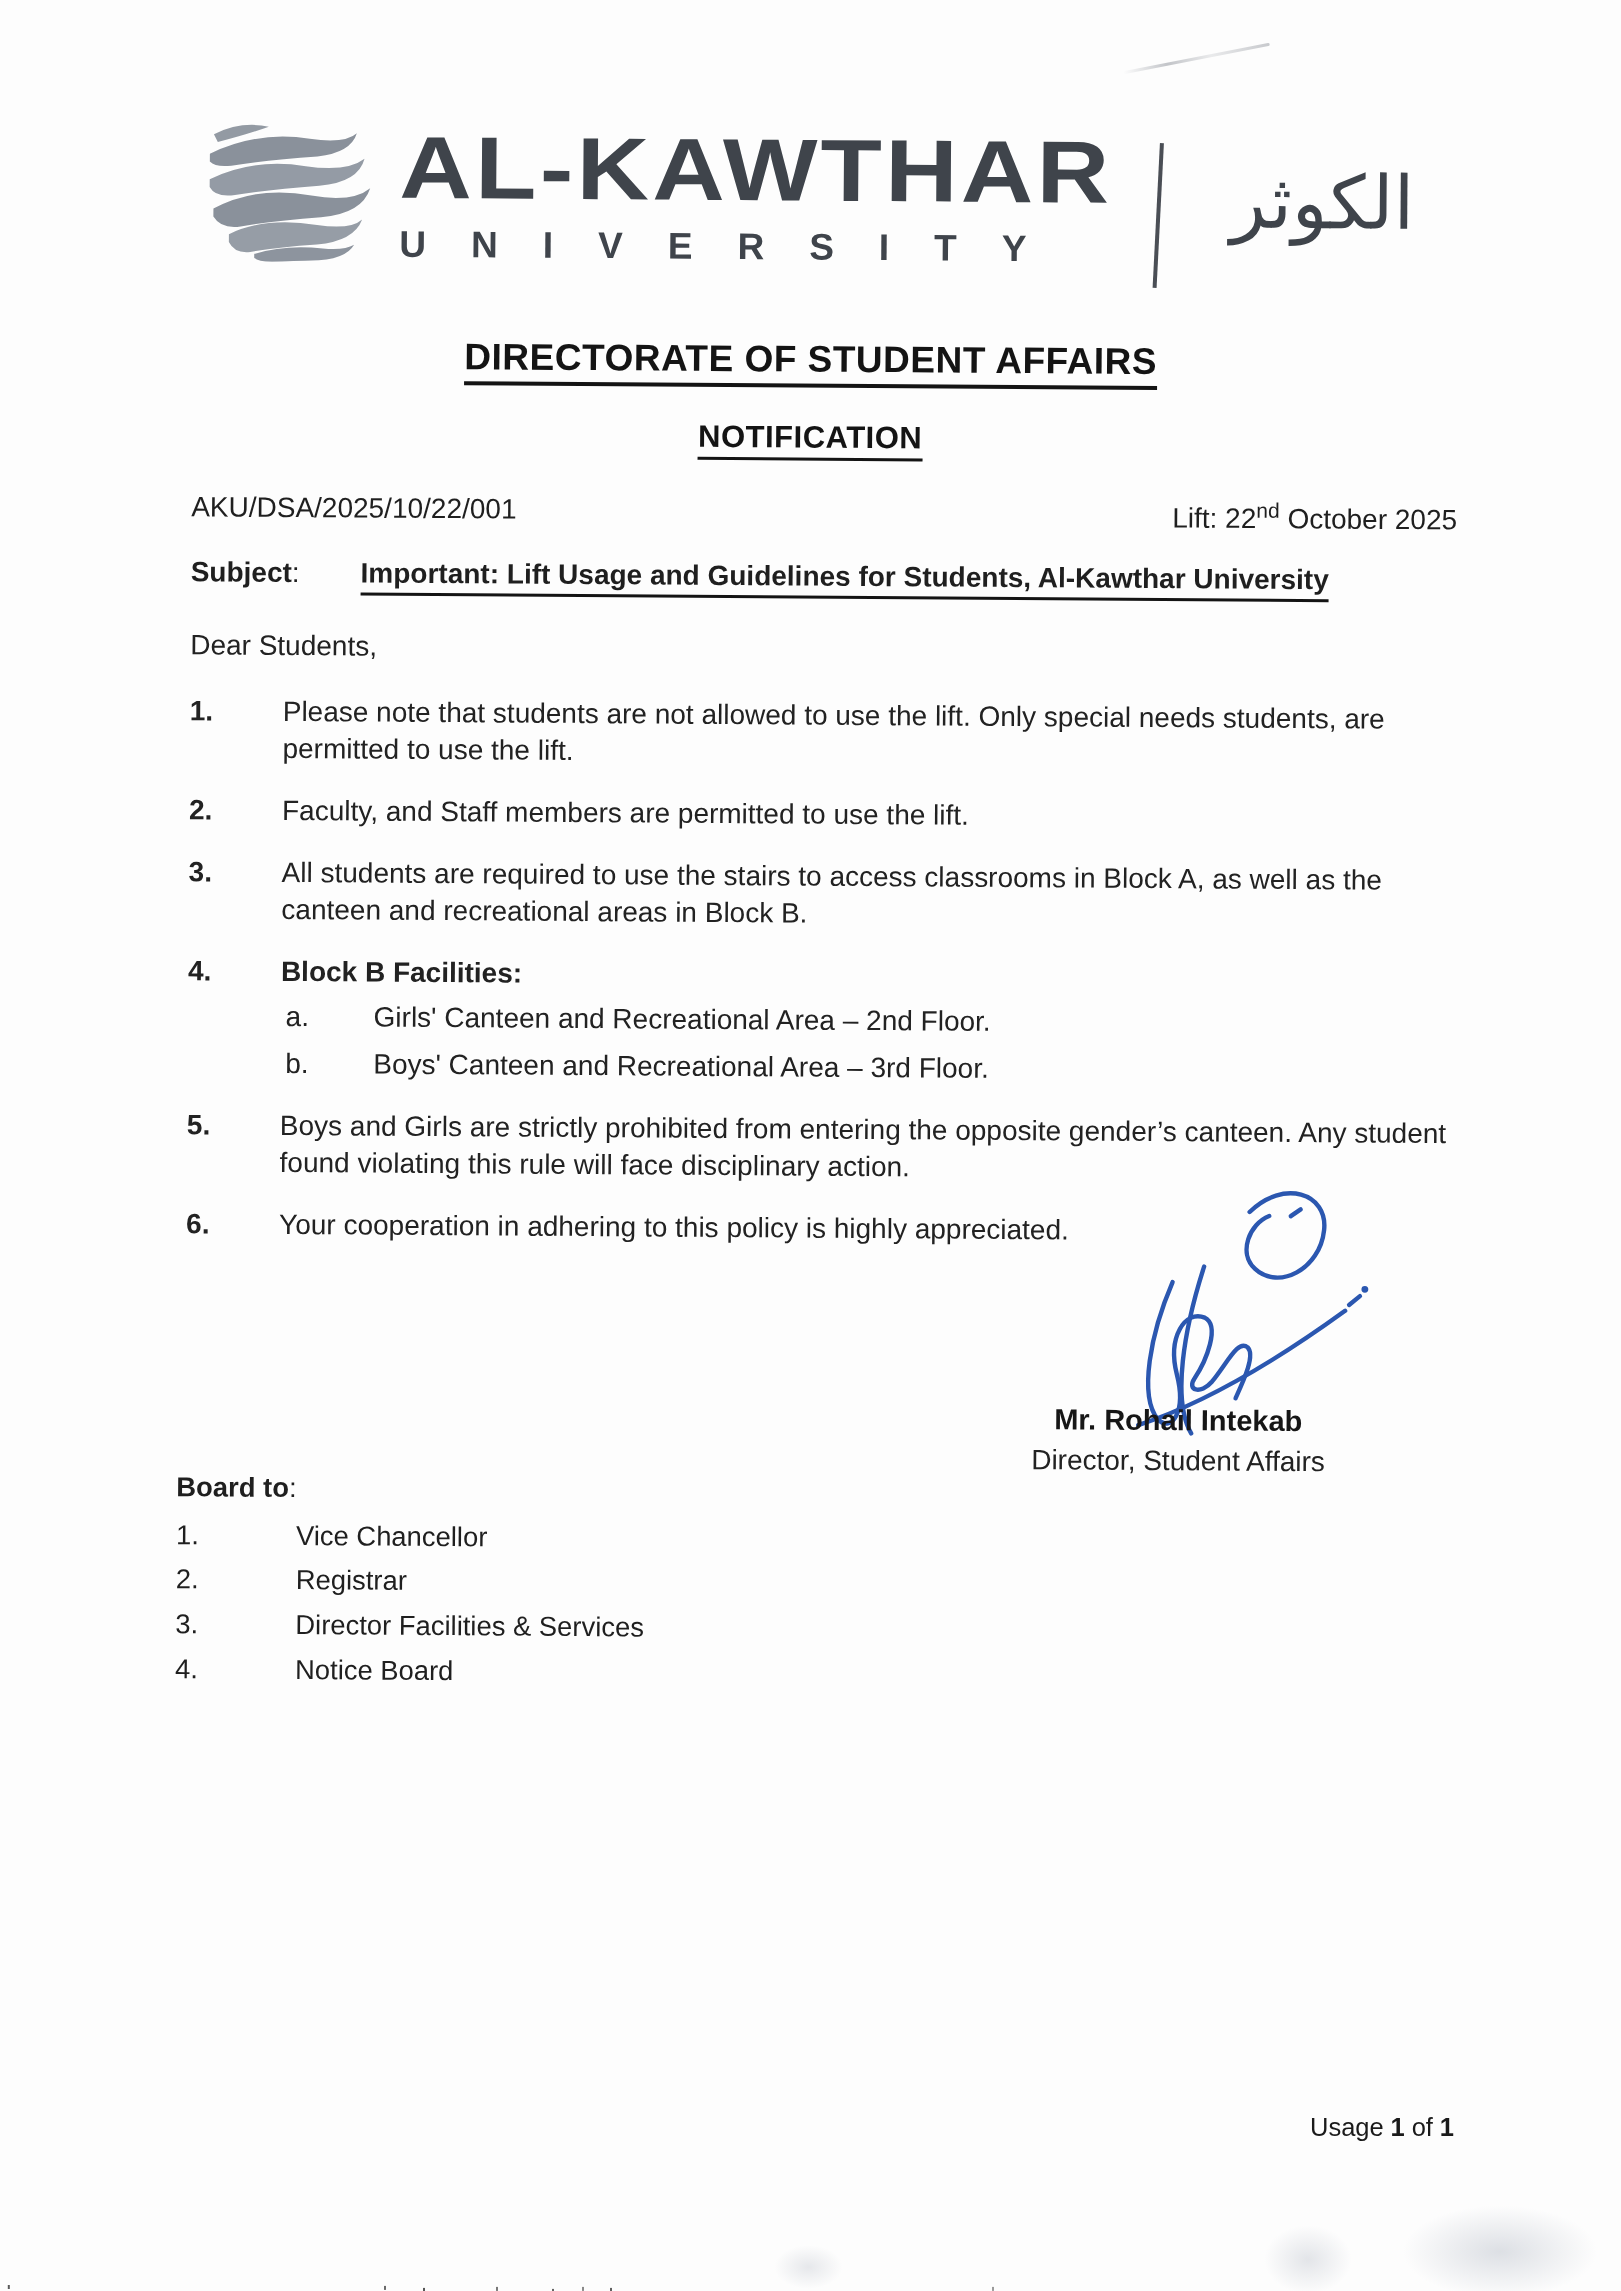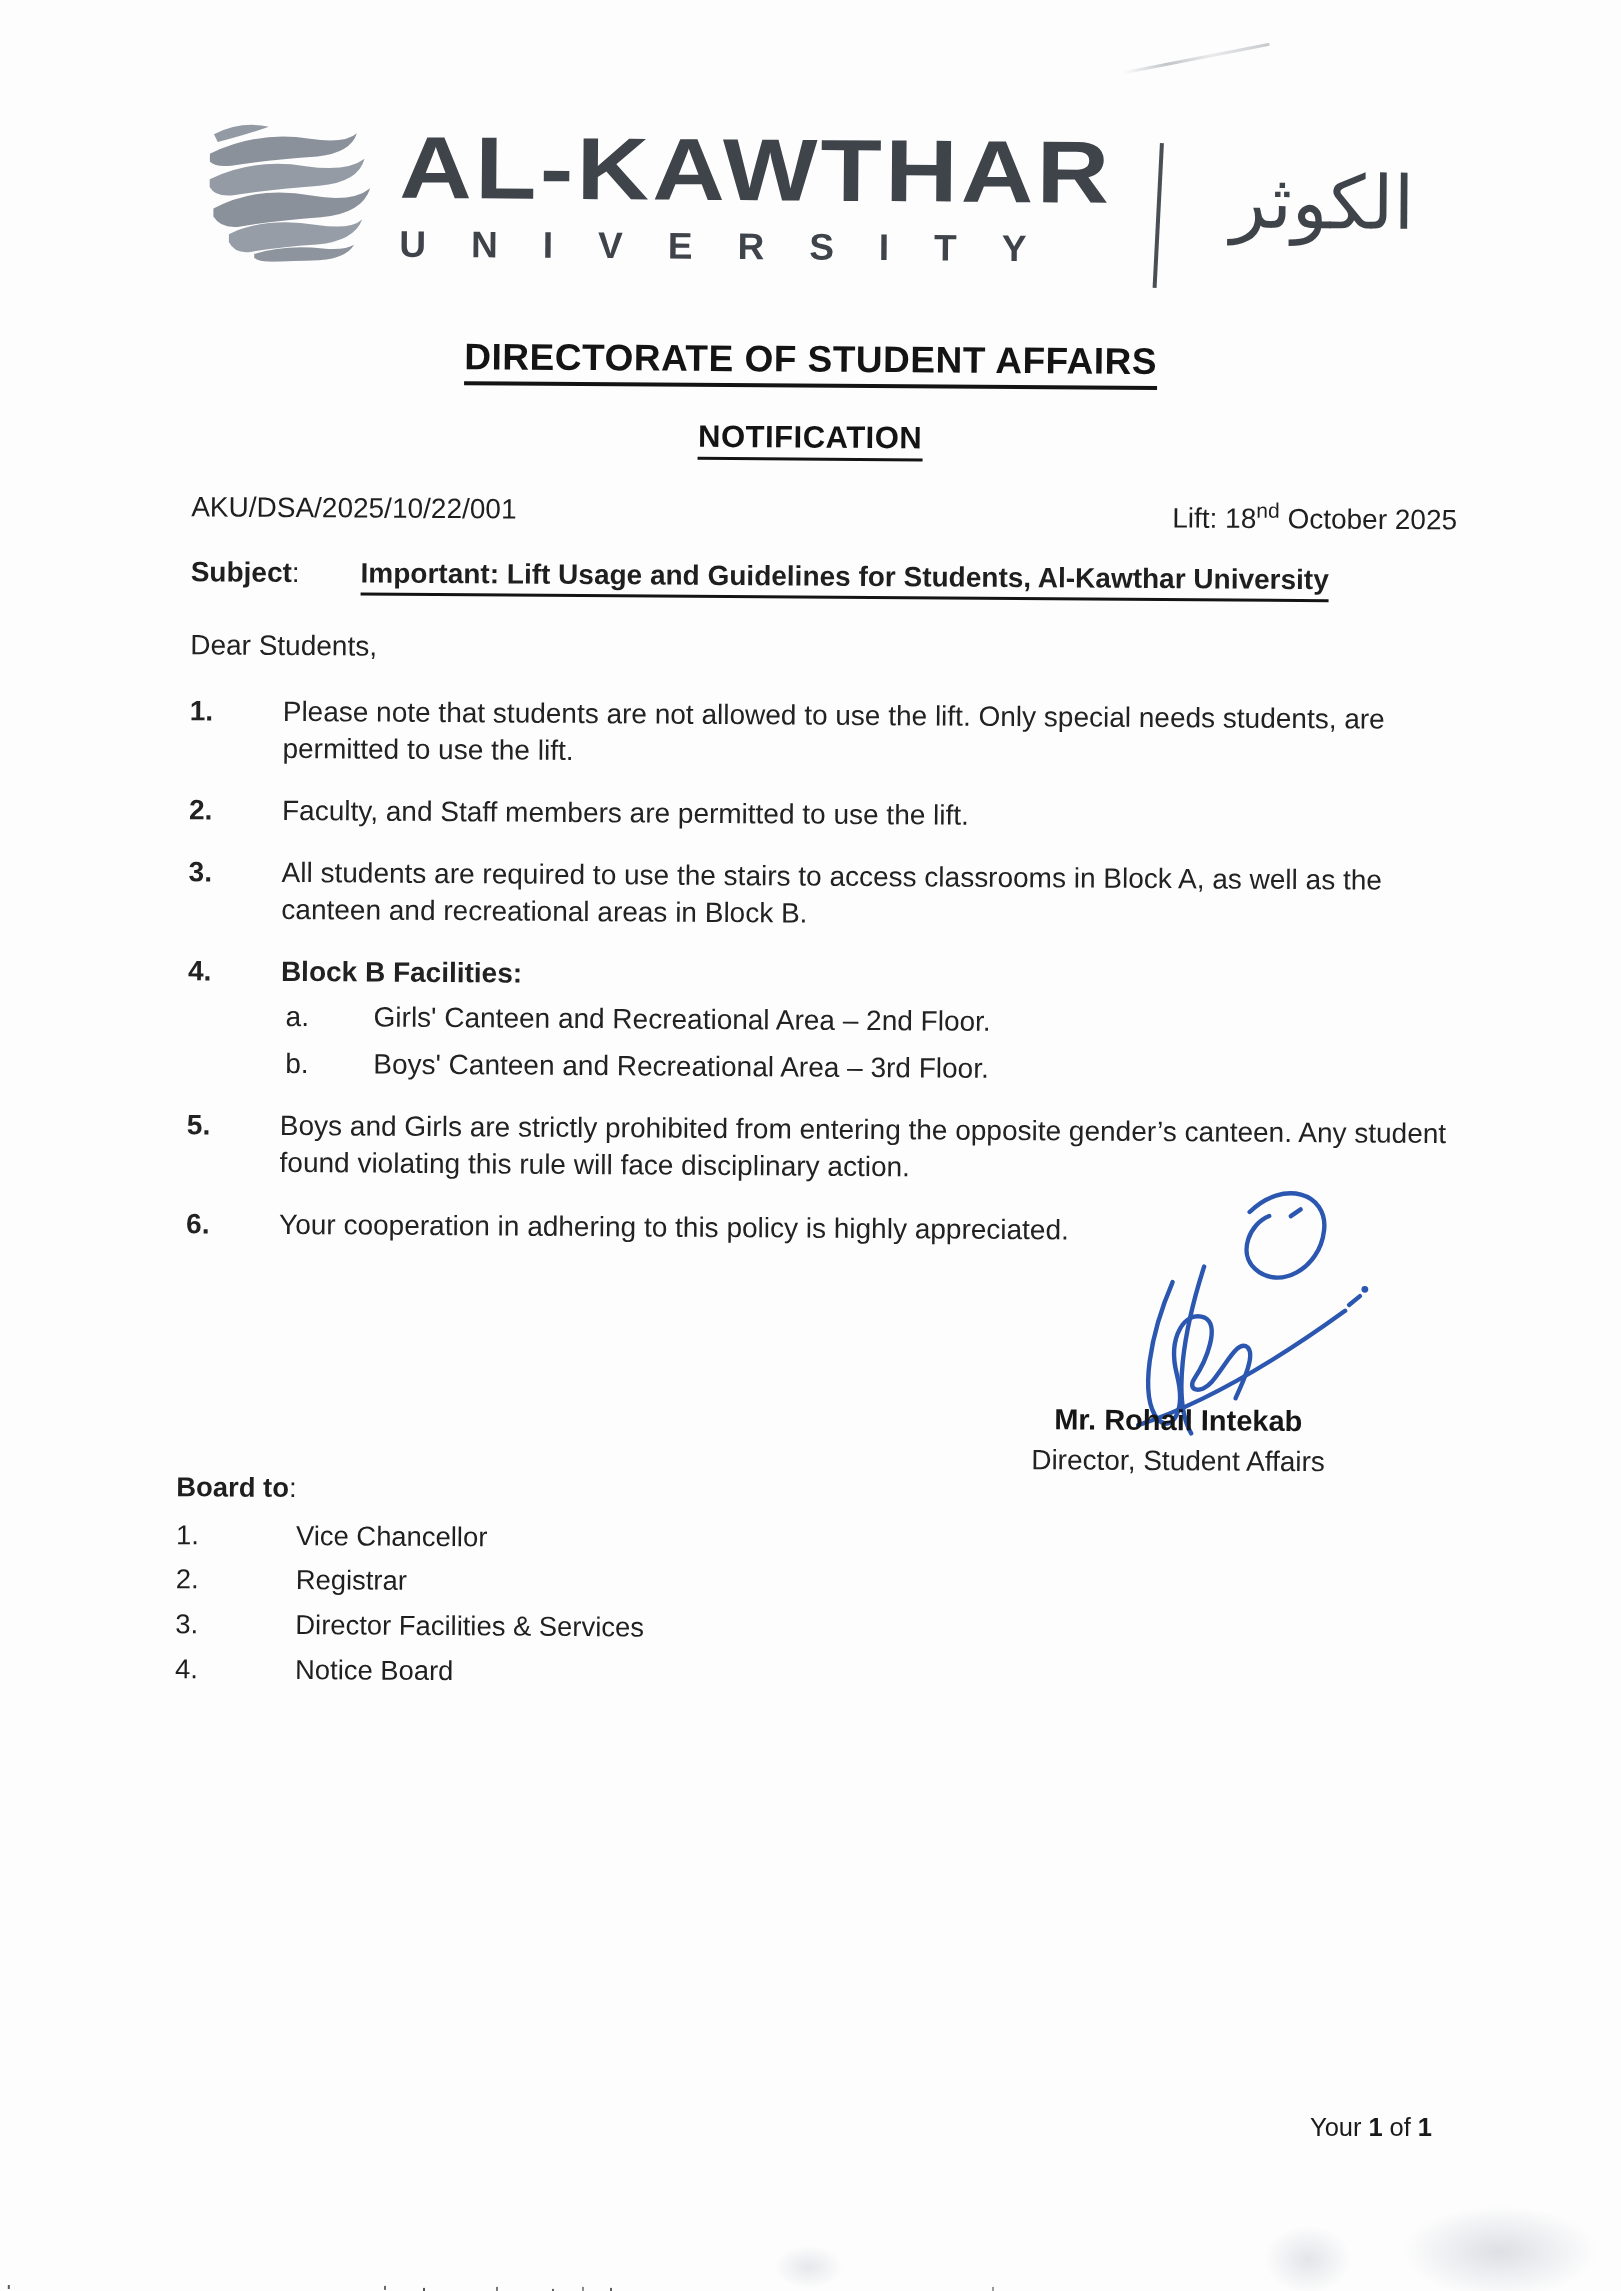--- a/index.html
+++ b/index.html
@@ -112,21 +112,21 @@
 
   <div class="h-wrap h1">
     <span>DIRECTORATE OF STUDENT AFFAIRS</span>
   </div>
   <div class="h-wrap h2">
     <span>NOTIFICATION</span>
   </div>
 
   <div class="meta-row">
     <span class="ref-no">AKU/DSA/2025/10/22/001</span>
-    <span class="date-part"><span>Lift: </span><span>18</span><sup>nd</sup><span> October 2025</span></span>
+    <span class="date-part"><span>Lift: </span><span>22</span><sup>nd</sup><span> October 2025</span></span>
   </div>
 
   <div class="subject-row">
     <span><span class="subject-label">Subject</span><span>:</span></span>
     <span class="subject-text">Important: Lift Usage and Guidelines for Students, Al-Kawthar University</span>
   </div>
 
   <div class="body">
     <div class="salutation">Dear Students,</div>
 
@@ -203,21 +203,21 @@
     </div>
     <div class="copy-item">
       <span class="c-num">4.</span>
       <span>Notice Board</span>
     </div>
   </div>
 
 </div>
 
 <div class="page-footer">
-  <span>Your</span><span class="b">1</span><span>of</span><span class="b">1</span>
+  <span>Usage</span><span class="b">1</span><span>of</span><span class="b">1</span>
 </div>
 
 <div class="pencil-mark"></div>
 <div class="blotch b1"></div>
 <div class="blotch b2"></div>
 <div class="blotch b3"></div>
 <div class="specks"></div>
 
 
 </body></html>

